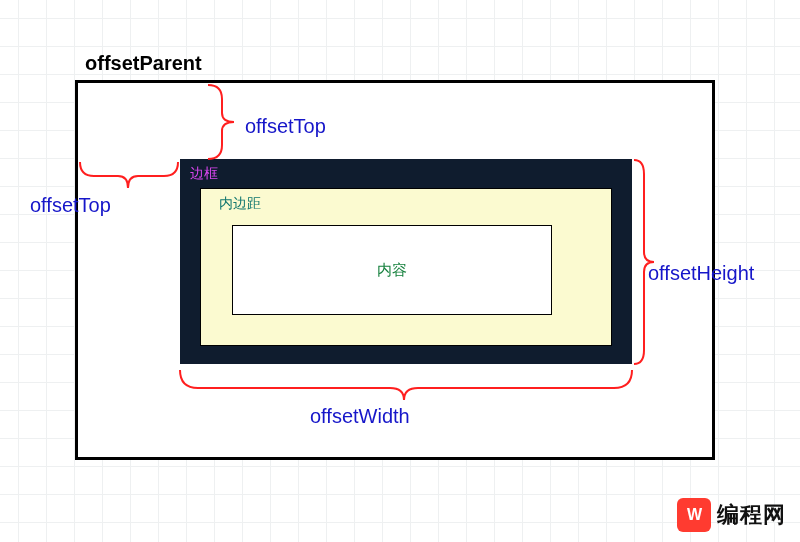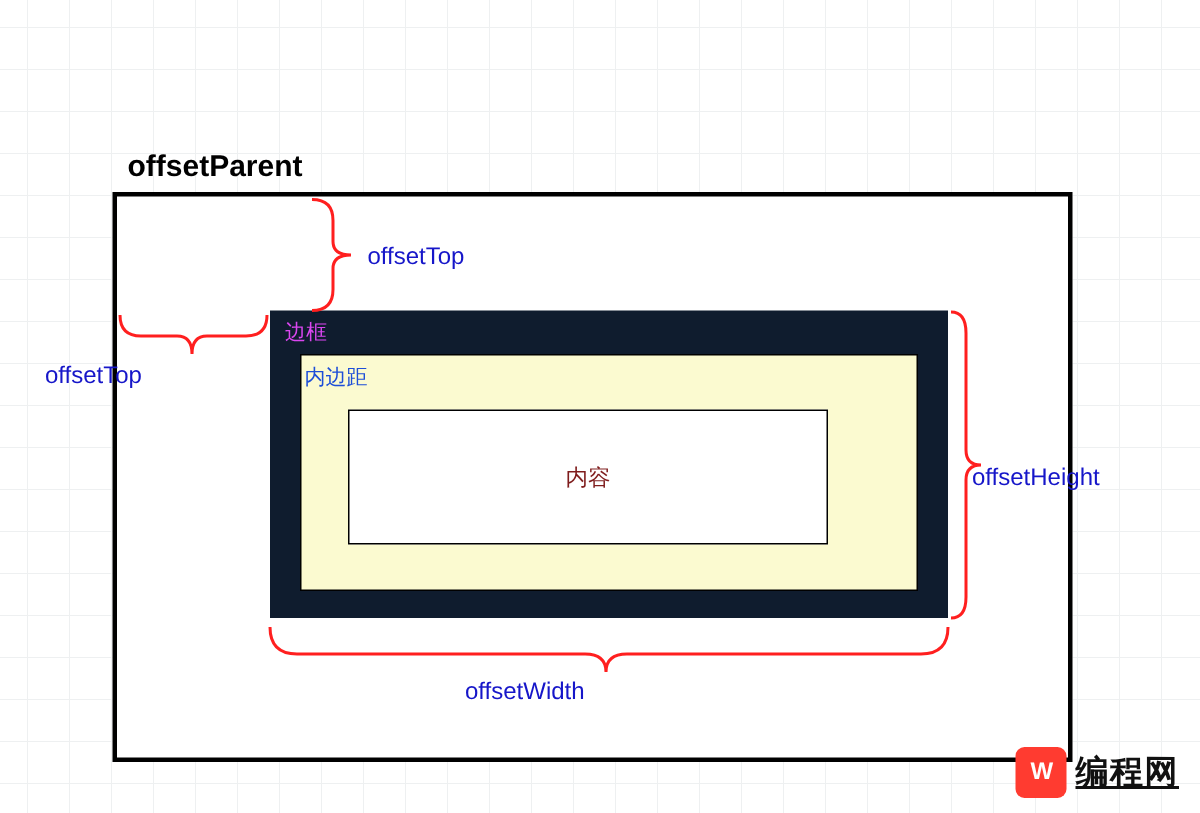--- a/index.html
+++ b/index.html
@@ -14,21 +14,21 @@
   
   .grid-bg {
     position: absolute; inset: 0;
     background-image:
       linear-gradient(to right, #eef0f1 1px, transparent 1px),
       linear-gradient(to bottom, #eef0f1 1px, transparent 1px);
     background-size: 28px 28px;
     background-position: -10px -10px;
     z-index: 0;
   }
-  .stage { position: absolute; inset: 0; z-index: 1; margin-top: 48px; }
+  .stage { position: absolute; inset: 0; z-index: 1; }
 
   
   .outer {
     position: absolute;
     left: 75px; top: 80px;
     width: 640px; height: 380px;
     border: 3px solid #000;
     background: #fff;
   }
   .outer-label {
@@ -48,35 +48,35 @@
   .border-label { position:absolute; left:10px; top:6px; font-size:14px; color:#d946ef; }
 
   
   .paddingbox {
     position: absolute;
     left: 200px; top: 188px;
     width: 412px; height: 158px;
     background: #fbfad0;
     border: 1.5px solid #000;
   }
-  .padding-label { position:absolute; left:2px; top:6px; font-size:14px; color:#1d4ed8;font-family:Liberation Mono, monospace; }
+  .padding-label { position:absolute; left:18px; top:6px; font-size:14px; color:#0f766e;font-family:Liberation Mono, monospace; }
 
   
   .contentbox {
     position: absolute;
     left: 232px; top: 225px;
     width: 320px; height: 90px;
     background: #fff;
     border: 1.5px solid #000;
     display:flex; align-items:center; justify-content:center;
   }
-  .content-label { font-size:15px; color:#7f1d1d;text-align:right; }
+  .content-label { font-size:15px; color:#15803d;text-align:right; }
 
   
-  .metric { position:absolute; color:#1616c9; font-size:16px; font-weight:400; }
+  .metric { position:absolute; color:#1616c9; font-size:20px; font-weight:400; }
   .m-top    { left: 245px; top: 115px; }
   .m-left   { left: 30px;  top: 194px; }
   .m-height { left: 648px; top: 262px; }
   .m-width  { left: 310px; top: 405px; }
 
   
   svg.braces { position:absolute; inset:0; width:800px; height:542px; pointer-events:none; }
   svg.braces path { fill:none; stroke:#ff1f1f; stroke-width:2; }
 
   
@@ -85,21 +85,21 @@
     display:flex; align-items:center; gap:6px;
     z-index:2;
   }
   .logo-badge {
     width:34px; height:34px; border-radius:6px;
     background:#ff3b30; color:#fff;
     display:flex; align-items:center; justify-content:center;
     font-weight:900; font-size:16px; font-family:Arial,sans-serif;
     letter-spacing:-1px;
   }
-  .logo-text { font-size:22px; font-weight:900; color:#111; letter-spacing:1px;text-decoration:underline; }
+  .logo-text { font-size:22px; font-weight:900; color:#111; letter-spacing:1px; }
 </style>
 </head>
 <body>
 
 <div class="grid-bg"></div>
 
 <div class="stage">
 
   <div class="outer-label">offsetParent</div>
 

